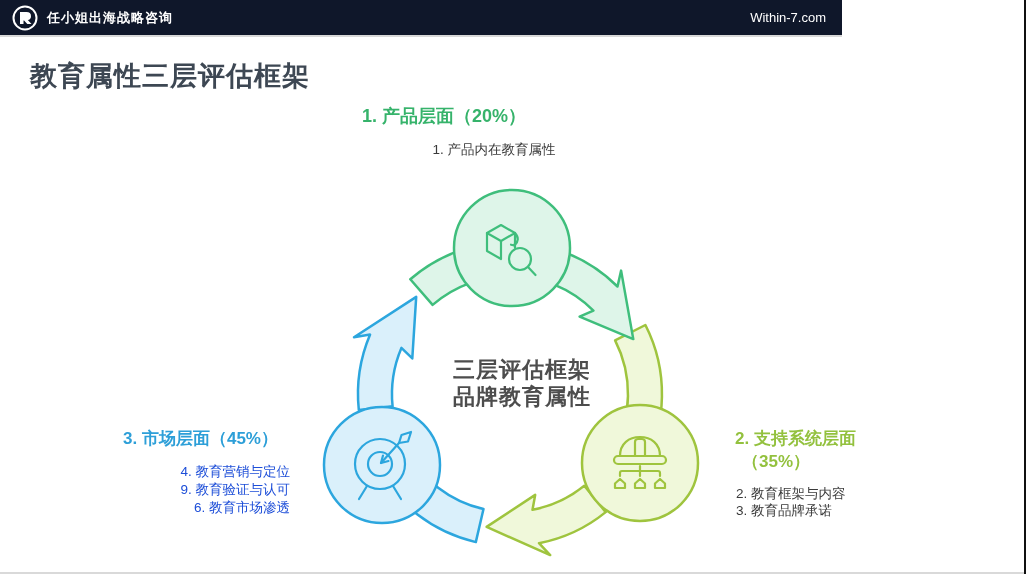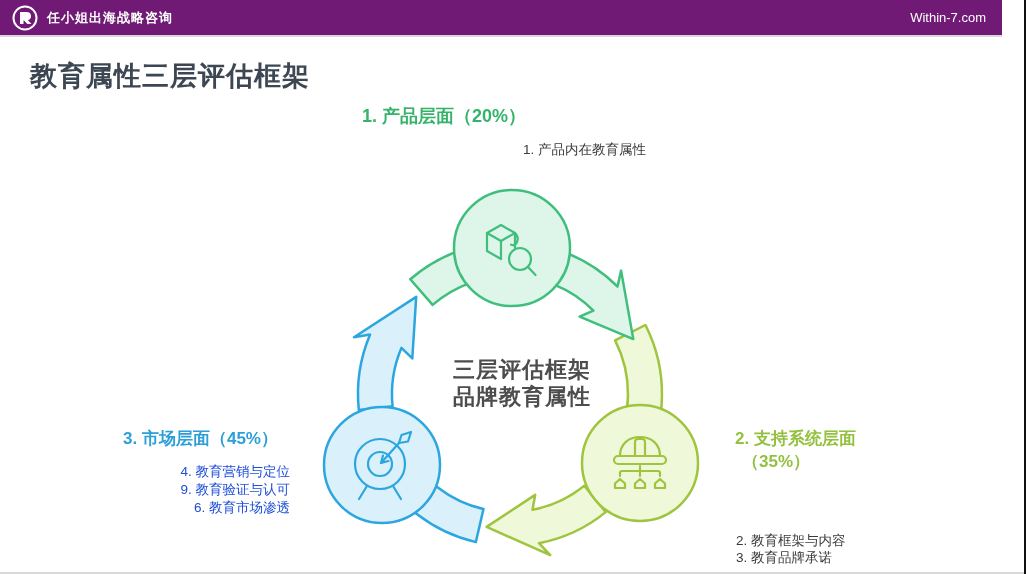--- a/index.html
+++ b/index.html
@@ -4,22 +4,22 @@
 <style>
   * { margin:0; padding:0; box-sizing:border-box; }
   html,body { width:1026px; height:574px; }
   body {
     position:relative; background:#ffffff; overflow:hidden;
     font-family:"Liberation Sans","DejaVu Sans",sans-serif;
     color:#3a3a3a;
   }
   
   .header {
-    position:absolute; left:0; top:0; width:1002px; height:37px;
-    background:#701a75; display:flex; align-items:center;
+    position:absolute; left:0; top:0; width:842px; height:37px;
+    background:#0f172a; display:flex; align-items:center;
     border-bottom:2px solid #d8d8d8;
   }
   .logo { margin-left:12px; width:26px; height:26px; flex:0 0 auto; }
   .brand {
     color:#fff; font-size:13px; margin-left:9px; letter-spacing:1px;
     font-family:"Liberation Serif","DejaVu Serif",serif; font-weight:600;
   }
   .site {
     color:#fff; font-size:13px; margin-left:auto; margin-right:16px;
   }
@@ -35,21 +35,21 @@
   .green-ic  { stroke:var(--green-stroke); }
   .yg-ic     { stroke:var(--yg-stroke); }
   .blue-ic   { stroke:var(--blue-stroke); }
   
   .lbl { position:absolute; }
   .top-heading {
     left:362px; top:104px; width:280px; text-align:left;
     font-size:18px; font-weight:bold; color:var(--green-text);
   }
   .top-sub {
-    left:366px; top:141px; width:280px; text-align:right;
+    left:354px; top:141px; width:280px; text-align:center;
     font-size:13.5px; color:#3a3a3a;
   }
   .center-text {
     left:410px; top:356px; width:224px; text-align:center;
     font-size:22px; font-weight:bold; line-height:27px; color:#4d4d4d;
     letter-spacing:1px;
   }
   .market-heading {
     left:40px; top:427px; width:238px; text-align:right;
     font-size:17px; font-weight:bold; color:var(--blue-text);
@@ -58,21 +58,21 @@
     left:40px; top:463px; width:250px; text-align:right;
     font-size:13.5px; line-height:18px; color:#1d4ed8;
   }
   .support-heading {
     left:735px; top:427px; width:220px; text-align:left;
     font-size:17px; font-weight:bold; line-height:23px; color:var(--yg-text);
   }
   .support-heading .pct { padding-left:7px; }
   .support-items {
     left:736px; top:485px; width:220px; text-align:left;
-    font-size:13.5px; line-height:17px; color:#3a3a3a;margin-top:47px;
+    font-size:13.5px; line-height:17px; color:#3a3a3a;
   }
   
   .right-edge  { position:absolute; right:0; top:0; width:2px; height:574px; background:#101010; }
   .bottom-edge { position:absolute; left:0; bottom:0; width:1024px; height:2px; background:#d9d9d9; }
 </style>
 </head>
 <body style="--green-stroke: #3fbe7c; --yg-stroke: #9fc43e; --blue-stroke: #2ca6de; --green-text: #36b36b; --yg-text: #93c13e; --blue-text: #2d9fd8;">
 
 <div class="header">
   <svg class="logo" viewBox="0 0 26 26">

